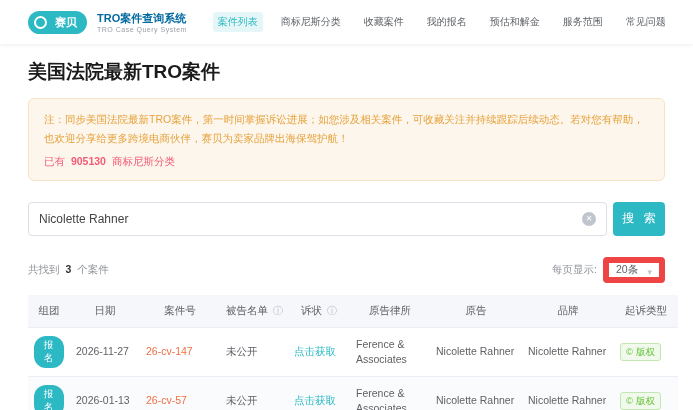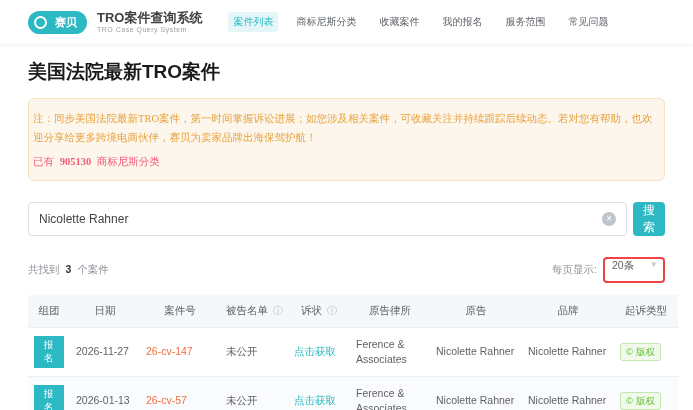--- a/index.html
+++ b/index.html
@@ -13,65 +13,65 @@
     --text-dark:#303133; --text-gray:#606266; --text-light:#909399; --line:#ebeef5;
   }
   
   .header{ height:44px; display:flex; align-items:center; padding:0 28px;
     background:#fff; box-shadow:0 1px 4px rgba(0,0,0,.08); position:relative; z-index:2;}
   .logo-pill{ background:var(--accent-teal); color:#fff; border-radius:12px;
     height:23px; display:flex; align-items:center; gap:8px; padding:0 10px 0 6px;
     font-size:11px; font-weight:bold; flex:0 0 auto; cursor:pointer;}
   .logo-circle{ width:13px; height:13px; border:2px solid #fff; border-radius:50%; display:inline-block;}
   .title-block{ margin-left:10px; flex:0 0 auto;}
-  .app-title{ font-size:13px; font-weight:bold; color:#404040; line-height:14px;}
+  .app-title{ font-size:11px; font-weight:bold; color:#0369a1; line-height:14px;}
   .app-subtitle{ font-size:7px; color:#9aa0a6; letter-spacing:.5px; line-height:9px;}
   .nav{ display:flex; align-items:center; gap:13px; margin-left:26px; flex:1 1 auto;}
   .nav-item{ font-size:10px; color:#5f6368; cursor:pointer; white-space:nowrap; padding:3px 5px;}
   .nav-item.active{ color:var(--accent-teal); background:var(--accent-teal-light); border-radius:3px;}
   
   .content{ padding:0 28px; }
   .page-title{ margin-top:15px; font-size:19px; font-weight:bold; color:#1b1b1b;}
   .notice{ margin-top:13px; background:var(--notice-bg); border:1px solid var(--notice-border);
-    border-radius:6px; padding:11px 4px;font-family:Liberation Serif, serif;}
+    border-radius:6px; padding:11px 15px;}
   .notice-text{ font-size:10.5px; color:var(--notice-text); line-height:1.8;}
   .notice-usage{ margin-top:7px; font-size:10.5px; color:var(--highlight-red);}
   .notice-usage b{ font-weight:bold; margin:0 3px;}
   
   .search-row{ margin-top:21px; display:flex; align-items:stretch;}
   .search-box{ flex:1 1 auto; display:flex; align-items:center; border:1px solid #dcdfe6;
     border-radius:4px; height:34px; padding:0 10px; margin-right:6px; background:#fff;}
   .search-input{ flex:1; border:none; outline:none; font-size:12px; color:#444;
     font-family:inherit; background:transparent;}
   .clear-icon{ width:14px; height:14px; border-radius:50%; background:#c0c4cc; color:#fff;
     font-size:8px; line-height:14px; text-align:center; cursor:pointer; flex:0 0 auto;}
-  .search-btn{ width:32px; background:var(--accent-teal); color:#fff; border:none;
+  .search-btn{ width:52px; background:var(--accent-teal); color:#fff; border:none;
     border-radius:4px; font-size:12px; cursor:pointer; letter-spacing:3px; padding-left:3px;}
   
   .results-bar{ margin-top:21px; display:flex; align-items:center; justify-content:space-between;gap:28px;}
   .results-count{ font-size:10.5px; color:var(--text-light);}
   .results-count b{ color:var(--text-dark); margin:0 3px;}
   .page-size{ display:flex; align-items:center; gap:6px; font-size:10.5px; color:var(--text-light);}
-  .select-box{ border:2px solid #ef4444; border-radius:4px; height:26px; min-width:62px;
-    display:flex; align-items:flex-start; justify-content:space-between; padding:0 7px;
+  .select-box{ border:6px solid #ef4444; border-radius:4px; height:26px; min-width:62px;
+    display:flex; align-items:flex-end; justify-content:space-between; padding:0 7px;
     font-size:10.5px; color:var(--text-gray); cursor:pointer; background:#fff;}
   .chevron{ color:#c0c4cc; font-size:9px; margin-left:5px;}
   
   table{ width:100%; border-collapse:collapse; table-layout:fixed; margin-top:12px;}
   thead th{ background:#f5f7fa; font-size:10.5px; font-weight:normal; color:var(--text-gray);
     text-align:center; padding:9px 6px; white-space:nowrap; overflow:hidden;}
   tbody td{ font-size:10.5px; color:var(--text-gray); padding:8px 6px;
     border-bottom:1px solid var(--line); vertical-align:middle; line-height:1.45;
     overflow:hidden; word-wrap:break-word;}
   tbody tr:first-child td{ border-top:1px solid var(--line);}
   tbody tr:last-child{ background:#fafbfc;}
   .col-group{width:42px;} .col-date{width:70px;} .col-case{width:80px;}
   .col-def{width:68px;} .col-suit{width:62px;} .col-firm{width:80px;}
   .col-plaintiff{width:92px;} .col-brand{width:92px;} .col-type{width:64px;}
-  .signup-btn{ background:var(--accent-teal); color:#fff; border:none; border-radius:0;
+  .signup-btn{ background:var(--accent-teal); color:#fff; border:none; border-radius:12px;
     font-size:9.5px; padding:3px 6px; cursor:pointer; letter-spacing:1px;}
   .case-link{ text-decoration:none; cursor:pointer; white-space:nowrap;margin-top:8px;}
   .case-link.hot{ color:var(--case-orange);}
   .get-link{ color:var(--accent-teal); cursor:pointer; text-decoration:none; white-space:nowrap;}
   .type-badge{ display:inline-flex; align-items:center; gap:3px; color:var(--success-green);
     background:var(--success-bg); border:1px solid var(--success-border); border-radius:3px;
     padding:1px 5px; font-size:9.5px; cursor:pointer; white-space:nowrap;}
   .info-icon{ color:#b9bec7; font-size:10px; margin-left:2px;}
   .muted{ color:var(--text-gray);}
 </style>
@@ -85,20 +85,21 @@
   </div>
   <div class="title-block">
     <div class="app-title">TRO案件查询系统</div>
     <div class="app-subtitle">TRO Case Query System</div>
   </div>
   <div class="nav">
     <span class="nav-item active">案件列表</span>
     <span class="nav-item">商标尼斯分类</span>
     <span class="nav-item">收藏案件</span>
     <span class="nav-item">我的报名</span>
+    <span class="nav-item">预估和解金</span>
     <span class="nav-item">服务范围</span>
     <span class="nav-item">常见问题</span>
 
   </div>
 
 </div>
 
 <div class="content">
 
   <div class="page-title">美国法院最新TRO案件</div>

